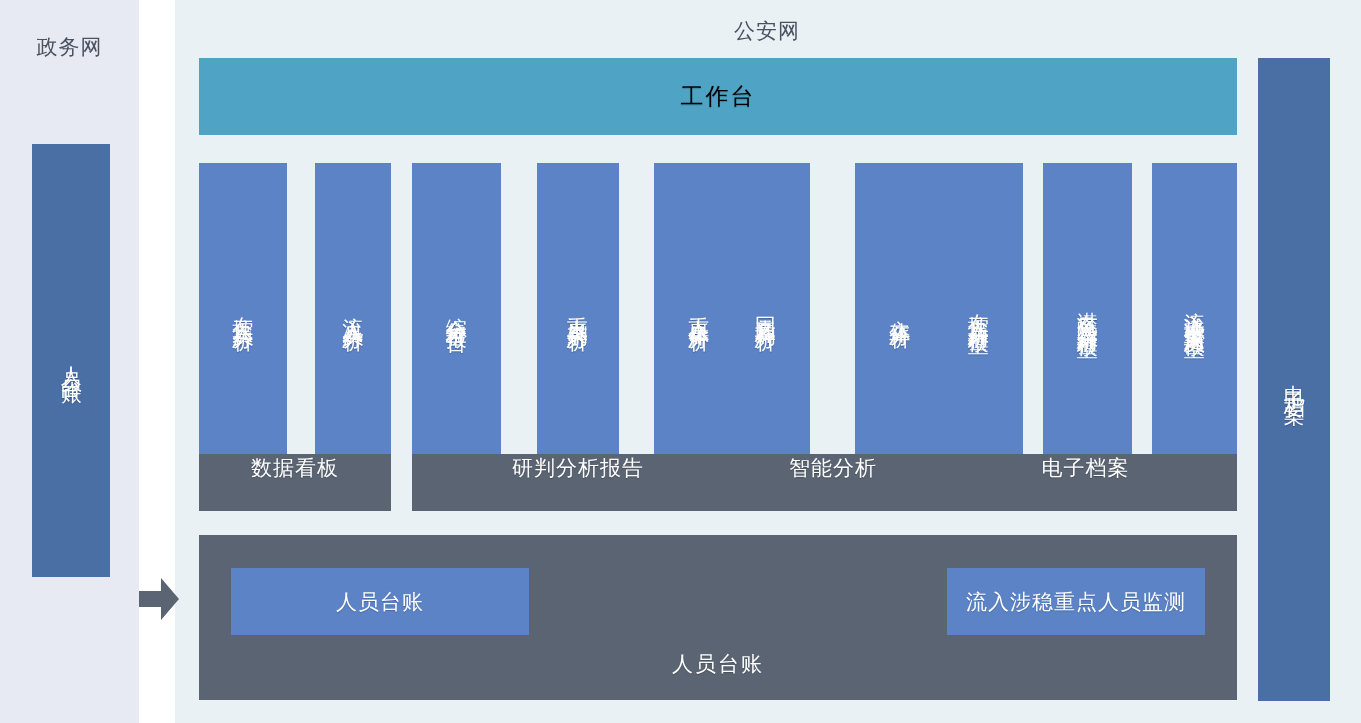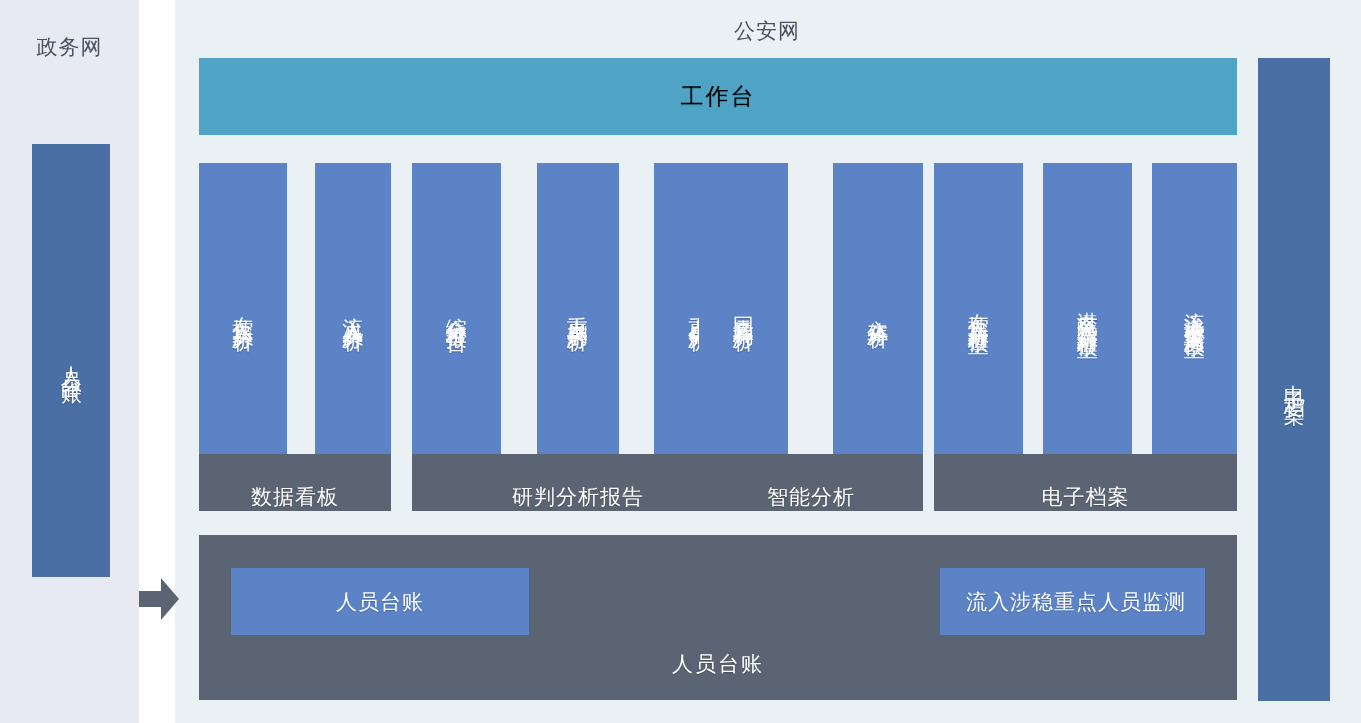--- a/index.html
+++ b/index.html
@@ -151,30 +151,30 @@
   }
   .group-footer {
     position: absolute;
     left: 0;
     right: 0;
     top: 291px;
     height: 57px;
     background: #5a6472;
     color: #ffffff;
     display: flex;
-    align-items: flex-end;
+    align-items: flex-start;
     justify-content: center;
     font-size: 21px;
     letter-spacing: 1px;
     text-shadow: 0 1px 1px rgba(0,0,0,.22);
   }
 
   #group-0 { left: 199px; width: 192px; }
   #group-1 { left: 412px; width: 332px; }
-  #group-2 { left: 699px; width: 192px; padding-left: 32px; }
+  #group-2 { left: 721px; width: 192px; padding-left: 32px; }
   #group-3 { left: 934px; width: 303px; }
 
   
   .ledger {
     position: absolute;
     left: 199px;
     top: 535px;
     width: 1038px;
     height: 165px;
     background: #5a6472;
@@ -194,21 +194,21 @@
     display: flex;
     align-items: center;
     justify-content: center;
     font-size: 21px;
     letter-spacing: 1px;
     height: 67px;
     text-shadow: 0 1px 1px rgba(0,0,0,.2);
   }
   .ledger-tile.w-a { width: 298px; }
   .ledger-tile.w-b { width: 320px; }
-  .ledger-tile.w-c { width: 258px; padding-left: 7px; }
+  .ledger-tile.w-c { width: 258px; }
   .ledger-caption {
     position: absolute;
     left: 0;
     right: 0;
     top: 115px;
     text-align: center;
     color: #ffffff;
     font-size: 21px;
     letter-spacing: 2px;
     text-shadow: 0 1px 1px rgba(0,0,0,.2);

